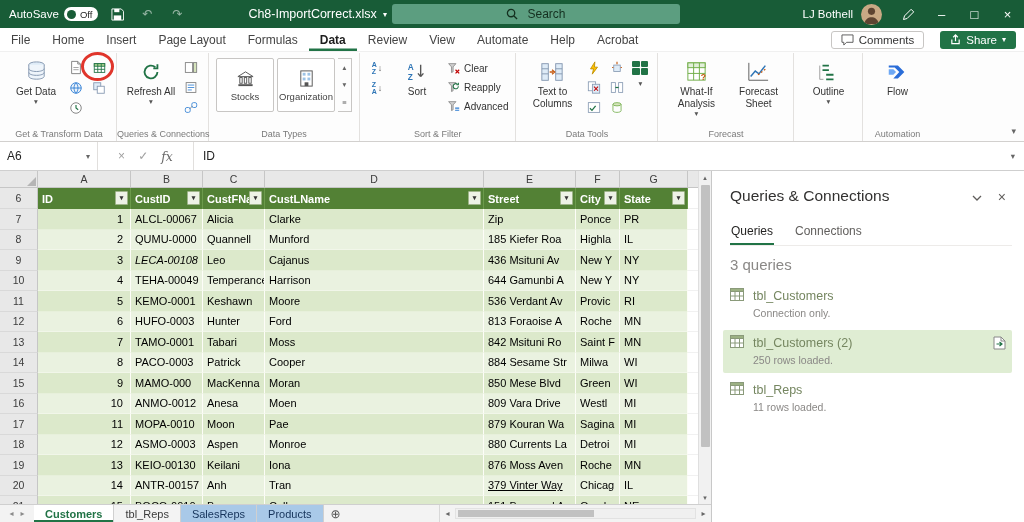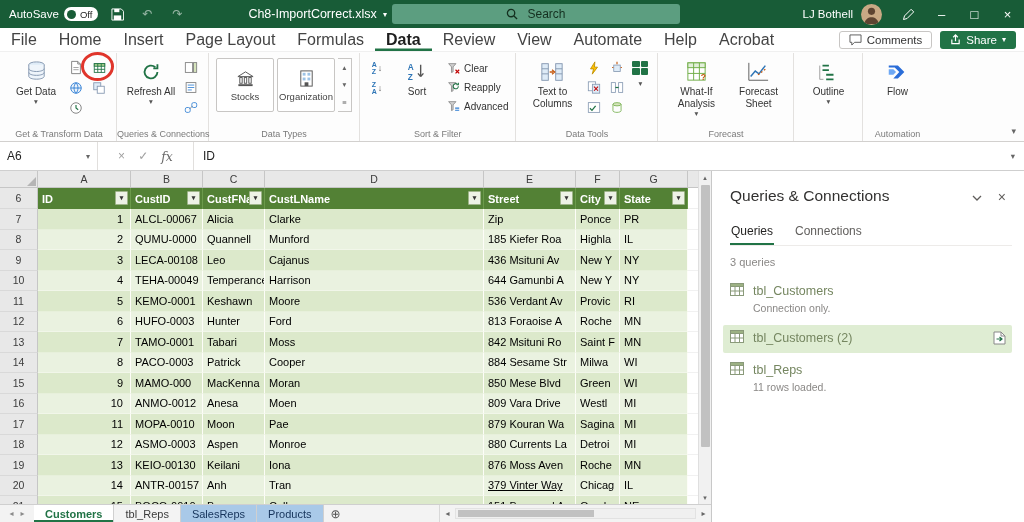--- a/index.html
+++ b/index.html
@@ -18,23 +18,23 @@
   .filename{margin-left:52px;display:flex;align-items:center;gap:6px;font-size:12.5px;white-space:nowrap}
   .filename .chev{font-size:8px}
   .searchbox{position:absolute;left:392px;top:4px;width:288px;height:20px;background:#5C9E80;border-radius:3px;display:flex;align-items:center;justify-content:center;gap:9px;color:#14301f;font-size:12px}
   .tb-right{margin-left:auto;display:flex;align-items:center;height:100%}
   .username{font-size:11.5px;margin-right:8px;white-space:nowrap}
   .avatar{width:21px;height:21px;border-radius:50%;background:#C9A984;overflow:hidden;display:flex;align-items:flex-end;justify-content:center;margin-right:10px}
   .winbtn{width:33px;height:28px;display:flex;align-items:center;justify-content:center;font-size:13px;color:#fff}
 
   
   .ribbontabs{position:absolute;top:28px;left:0;right:0;height:24px;background:#fff;display:flex;align-items:stretch;border-bottom:1px solid #F0F0F0}
-  .rtab{padding:0 11px;display:flex;align-items:center;font-size:16px;color:#444;white-space:nowrap}
+  .rtab{padding:0 11px;display:flex;align-items:center;font-size:12px;color:#444;white-space:nowrap}
   .rtab.active{color:#1e1e1e;box-shadow:inset 0 -2.5px 0 var(--accent,#217346);font-weight:700}
-  .rt-right{margin-left:auto;display:flex;align-items:center;gap:8px;padding-right:8px}
+  .rt-right{margin-left:auto;display:flex;align-items:center;gap:16px;padding-right:8px}
   .comments-btn{display:flex;align-items:center;gap:5px;border:1px solid #C8C6C4;border-radius:3px;padding:2px 9px;font-size:11.5px;color:#333;background:#fff}
   .share-btn{display:flex;align-items:center;gap:5px;border-radius:3px;padding:3px 10px;font-size:11.5px;color:#fff;background:var(--accent,#217346)}
   .share-btn .chev{font-size:8px}
 
   
   .ribbon{position:absolute;top:52px;left:0;right:0;height:90px;background:#FDFDFD;border-bottom:1px solid #D2D0CE;display:flex;align-items:stretch;padding:1px 0 0 2px}
   .rgroup{position:relative;border-right:1px solid #E3E1DF;padding:3px 7px 15px 7px;display:flex;align-items:flex-start;gap:3px}
   .rg-label{position:absolute;bottom:2px;left:0;right:0;text-align:center;font-size:9px;color:#7A7A7A;white-space:nowrap}
   .bigbtn{display:flex;flex-direction:column;align-items:center;width:54px;padding:2px 1px;font-size:10px;color:#333;text-align:center;line-height:1.18;border-radius:2px}
   .bigbtn .bicon{height:27px;display:flex;align-items:center;margin-bottom:1px}
@@ -100,21 +100,21 @@
 
   
   .pane{flex:1;background:#fff;border-left:1px solid #C8C8C8;padding:8px 12px 0 18px;position:relative}
   .pane-header{display:flex;align-items:flex-start}
   .pane-title{flex:1;font-size:15.5px;color:#323130;padding-top:8px}
   .pane-hicons{display:flex;align-items:center;gap:16px;padding:10px 6px 0 0;color:#605E5C}
   .pane-x{font-size:14px;color:#605E5C}
   .pane-tabs{display:flex;gap:20px;margin-top:16px;border-bottom:1px solid #EDEBE9}
   .ptab{font-size:12px;color:#605E5C;padding:3px 1px 7px}
   .ptab.active{color:#252423;box-shadow:inset 0 -2px 0 var(--accent,#217346)}
-  .qcount{font-size:11px;color:#8A8886;margin:10px 0 10px}
+  .qcount{font-size:15px;color:#8A8886;margin:10px 0 10px}
   .qitem{padding:5px 6px 7px 7px;margin:0 0 4px -7px;border-radius:2px}
   .qitem.sel{background:var(--selected-query,#DFEDD3)}
   .qrow{display:flex;align-items:center;gap:9px}
   .qname{font-size:12.5px;color:#758660}
   .qload{margin-left:auto;display:flex;align-items:center}
   .qstatus{font-size:10.5px;color:#8A8886;padding-left:23px;margin-top:3px}
 </style>
 </head>
 <body>
 
@@ -580,21 +580,21 @@
               <div class="cell" style="width: 62px;">Quannell</div>
               <div class="cell" style="width: 219px;">Munford</div>
               <div class="cell" style="width: 92px;">185 Kiefer Roa</div>
               <div class="cell" style="width: 44px;">Highla</div>
               <div class="cell" style="width: 68px;">IL</div>
               <div class="rfill"></div>
             </div>
             <div class="grow bandA">
               <div class="rownum">9</div>
               <div class="cell numcell" style="width: 93px;">3</div>
-              <div class="cell" style="width: 72px;">LECA-00108</div>
+              <div class="cell" style="width: 72px; font-style: italic;">LECA-00108</div>
               <div class="cell" style="width: 62px;">Leo</div>
               <div class="cell" style="width: 219px;">Cajanus</div>
               <div class="cell" style="width: 92px;">436 Msituni Av</div>
               <div class="cell" style="width: 44px;">New Y</div>
               <div class="cell" style="width: 68px;">NY</div>
               <div class="rfill"></div>
             </div>
             <div class="grow bandB">
               <div class="rownum">10</div>
               <div class="cell numcell" style="width: 93px;">4</div>
@@ -793,20 +793,21 @@
                 </svg></span>
               <span class="qname">tbl_Customers (2)</span>
               <span class="qload">
                 <svg width="13" height="14" viewBox="0 0 13 14">
                   <path d="M1 1h7l4 4v8H1z" fill="#fff" stroke="#888"></path>
                   <path d="M8 1v4h4" fill="none" stroke="#888"></path>
                   <path d="M3.5 8h5M6.5 6l2.5 2-2.5 2" stroke="#217346" fill="none" stroke-width="1.2"></path>
                 </svg>
               </span>
             </div>
+            <div class="qstatus">250 rows loaded.</div>
           </div>
           <div class="qitem">
             <div class="qrow">
               <span class="qicon"><svg width="14" height="13" viewBox="0 0 14 13">
                   <rect x="0.5" y="0.5" width="13" height="12" fill="#fff" stroke="#8a9a7a"></rect>
                   <rect x="0.5" y="0.5" width="13" height="3" fill="#9CB183" stroke="#8a9a7a"></rect>
                   <path d="M5 3.5v9M9.5 3.5v9M0.5 8h13" stroke="#8a9a7a" fill="none"></path>
                 </svg></span>
               <span class="qname">tbl_Reps</span>
             </div>

